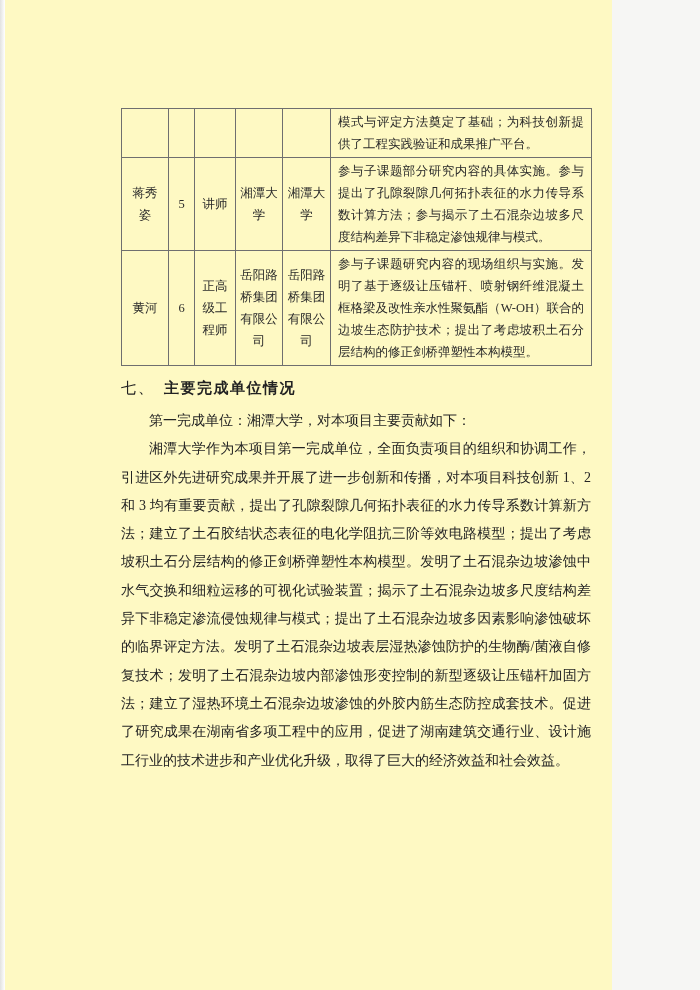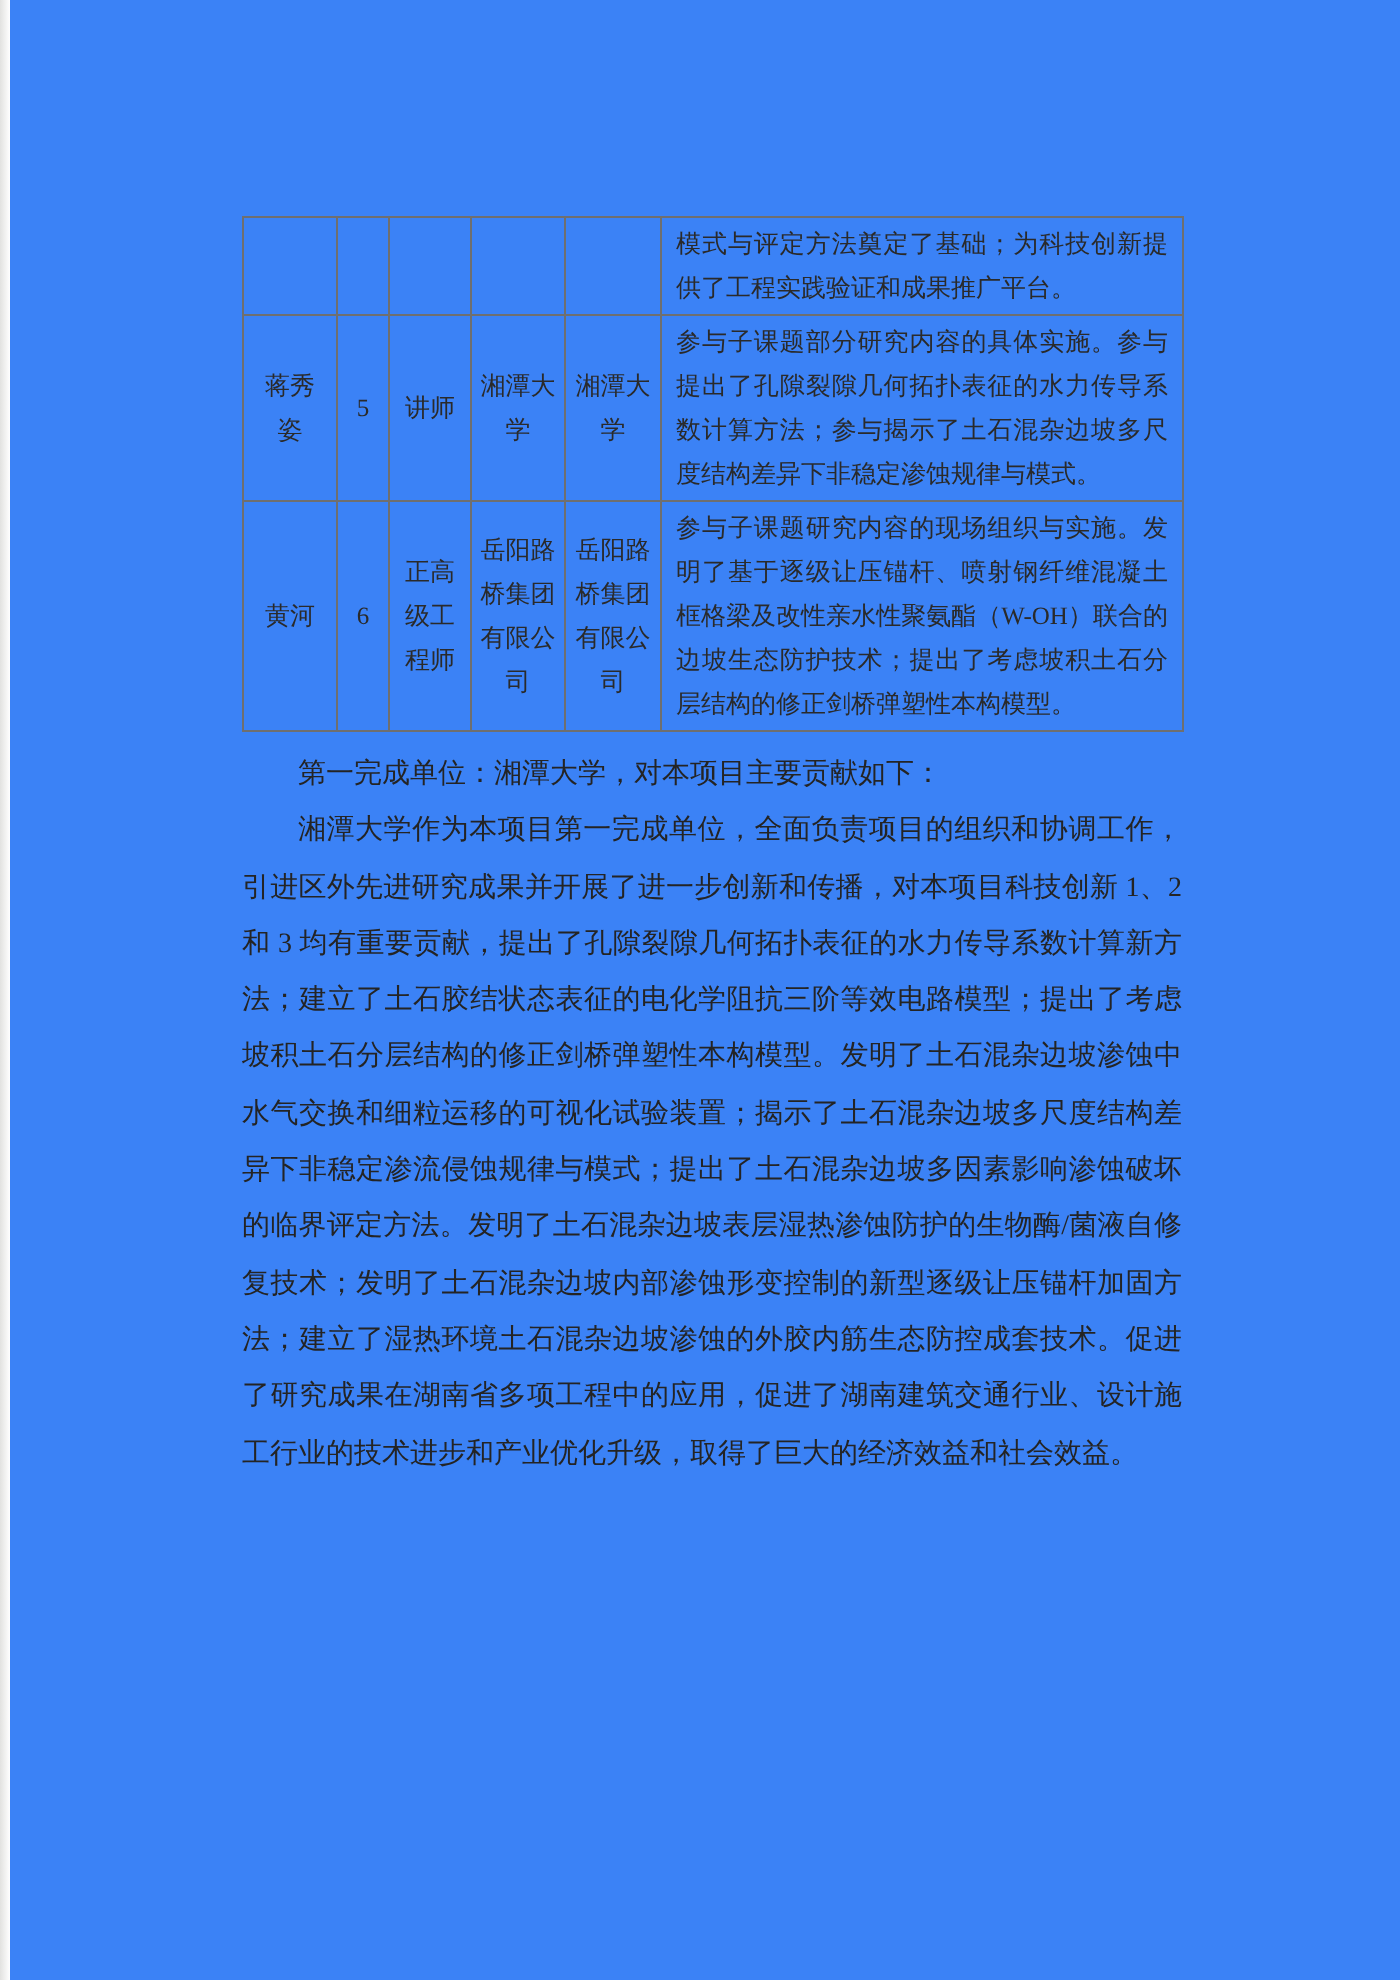--- a/index.html
+++ b/index.html
@@ -1,22 +1,22 @@
 <!DOCTYPE html>
 <html><head>
 <meta charset="utf-8">
 <style>
   html,body { margin:0; padding:0; }
   body {
     width:700px; height:990px; background:#f6f6f4;
     font-family:"Liberation Serif","DejaVu Serif",serif;
   }
   .page {
-    position:relative; width:700px; height:990px; overflow:hidden;
-    background:#3b82f6; color:#262626;
+    position:relative; width:612px; height:990px; overflow:hidden;
+    background:#fef9c3; color:#262626;
   }
   .scan-edge {
     position:absolute; left:0; top:0; bottom:0; width:5px;
     background:linear-gradient(to right,#e2e2e0,#ffffff);
   }
   .content { position:absolute; left:121px; top:0; width:470px; }
 
   
   table.ctable {
     border-collapse:collapse; table-layout:fixed; width:470px;
@@ -95,20 +95,21 @@
 司</td>
             <td>岳阳路
 桥集团
 有限公
 司</td>
             <td class="contrib">参与子课题研究内容的现场组织与实施。发明了基于逐级让压锚杆、喷射钢纤维混凝土框格梁及改性亲水性聚氨酯（W-OH）联合的边坡生态防护技术；提出了考虑坡积土石分层结构的修正剑桥弹塑性本构模型。</td>
           </tr>
         </tbody>
     </table>
 
+    <div class="heading"><span class="sec-num">七、</span><span class="sec-title">主要完成单位情况</span></div>
 
     <div class="paras" id="paragraphs">
         <p>第一完成单位：湘潭大学，对本项目主要贡献如下：</p>
         <p>湘潭大学作为本项目第一完成单位，全面负责项目的组织和协调工作，引进区外先进研究成果并开展了进一步创新和传播，对本项目科技创新 1、2 和 3 均有重要贡献，提出了孔隙裂隙几何拓扑表征的水力传导系数计算新方法；建立了土石胶结状态表征的电化学阻抗三阶等效电路模型；提出了考虑坡积土石分层结构的修正剑桥弹塑性本构模型。发明了土石混杂边坡渗蚀中水气交换和细粒运移的可视化试验装置；揭示了土石混杂边坡多尺度结构差异下非稳定渗流侵蚀规律与模式；提出了土石混杂边坡多因素影响渗蚀破坏的临界评定方法。发明了土石混杂边坡表层湿热渗蚀防护的生物酶/菌液自修复技术；发明了土石混杂边坡内部渗蚀形变控制的新型逐级让压锚杆加固方法；建立了湿热环境土石混杂边坡渗蚀的外胶内筋生态防控成套技术。促进了研究成果在湖南省多项工程中的应用，促进了湖南建筑交通行业、设计施工行业的技术进步和产业优化升级，取得了巨大的经济效益和社会效益。</p>
       </div>
 
   </div>
 </div>
 
 </body></html>

